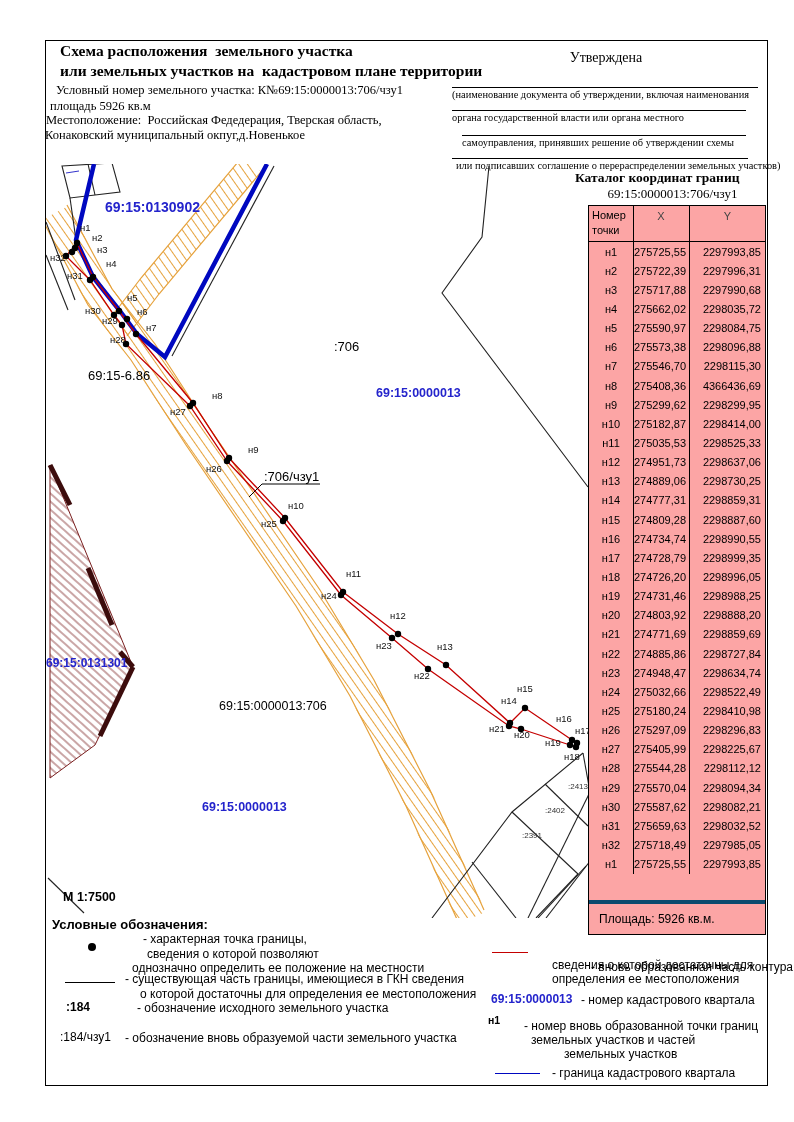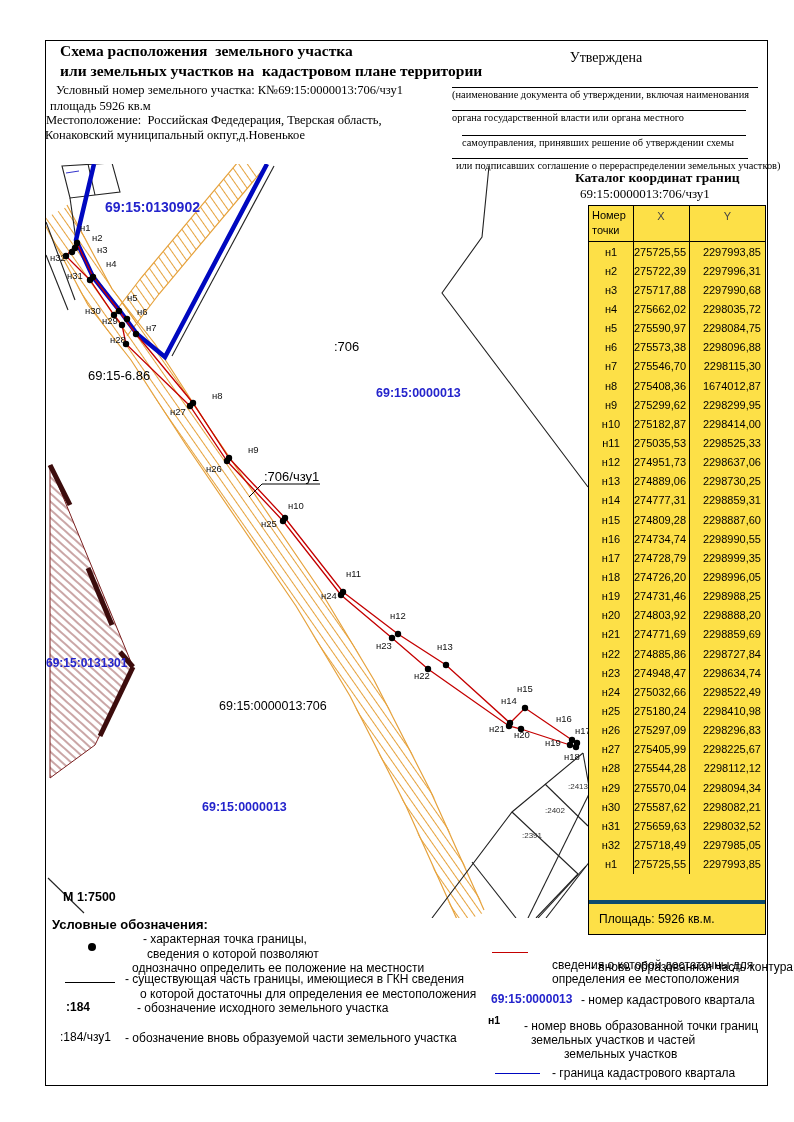--- a/index.html
+++ b/index.html
@@ -12,21 +12,21 @@
   .t-bold{font-family:"Liberation Serif",serif;font-weight:bold;font-size:15.5px;white-space:pre;}
   .t-sub{font-family:"Liberation Serif",serif;font-size:12.5px;white-space:pre;}
   
   .appr-title{font-family:"Liberation Serif",serif;font-size:14px;}
   .appr-rule{position:absolute;height:0;border-top:1px solid #000;}
   .appr-cap{position:absolute;font-family:"Liberation Serif",serif;font-size:10.4px;white-space:pre;}
   
   .cat-title{font-family:"Liberation Serif",serif;font-weight:bold;font-size:13.5px;}
   .cat-sub{font-family:"Liberation Serif",serif;font-size:13px;}
   
-  .tbl{position:absolute;left:588px;top:205px;width:178px;height:730px;background:#fde047;
+  .tbl{position:absolute;left:588px;top:205px;width:178px;height:730px;background:#fca5a5;
        border:1.2px solid #000;box-sizing:border-box;font-size:11px;}
   .tbl .vline{position:absolute;top:0;width:0;border-left:1px solid #000;}
   .thead{position:absolute;left:0;top:0;width:100%;height:36px;border-bottom:1px solid #000;box-sizing:border-box;}
   .th-point{position:absolute;left:3px;top:2px;line-height:15px;font-size:11px;}
   .th-x{position:absolute;left:44px;top:4px;width:56px;text-align:center;color:#444;}
   .th-y{position:absolute;left:100px;top:4px;width:77px;text-align:center;color:#444;}
   .trow{display:flex;height:19.15px;align-items:center;}
   .trow .c1{width:44px;text-align:center;}
   .trow .c2{width:56px;text-align:right;box-sizing:border-box;padding-right:3px;}
   .trow .c3{width:77px;text-align:right;box-sizing:border-box;padding-right:5px;}
@@ -208,21 +208,21 @@
         <text x="219" y="710" font-size="12.5" fill="#000000" font-weight="normal">69:15:0000013:706</text>
         <text x="202" y="811" font-size="12.5" fill="#2424cc" font-weight="600">69:15:0000013</text>
         <text x="46" y="667" font-size="12" fill="#2424cc" font-weight="600">69:15:0131301</text>
         <text x="568" y="789" font-size="8" fill="#333333" font-weight="normal">:2413</text>
         <text x="545" y="813" font-size="8" fill="#333333" font-weight="normal">:2402</text>
         <text x="522" y="838" font-size="8" fill="#333333" font-weight="normal">:2391</text>
       </g>
   </svg>
 
   <div class="abs cat-title" style="left:575px;top:170px;width:190px;text-align:left;">Каталог координат границ</div>
-  <div class="abs cat-sub" style="left:575px;top:186px;width:190px;text-align:left;padding-left:5px;box-sizing:border-box;">69:15:0000013:706/чзу1</div>
+  <div class="abs cat-sub" style="left:575px;top:186px;width:190px;text-align:center;padding-left:5px;box-sizing:border-box;">69:15:0000013:706/чзу1</div>
 
   <div class="tbl">
     <div class="vline" style="left:44px;height:668px;"></div>
     <div class="vline" style="left:100px;height:668px;"></div>
     <div class="thead">
       <div class="th-point">
         <div>Номер</div>
         <div>точки</div>
       </div>
       <div class="th-x">X</div>
@@ -260,21 +260,21 @@
           <span class="c3">2298096,88</span>
         </div>
         <div class="trow">
           <span class="c1">н7</span>
           <span class="c2">275546,70</span>
           <span class="c3">2298115,30</span>
         </div>
         <div class="trow">
           <span class="c1">н8</span>
           <span class="c2">275408,36</span>
-          <span class="c3">1674012,87</span>
+          <span class="c3">4366436,69</span>
         </div>
         <div class="trow">
           <span class="c1">н9</span>
           <span class="c2">275299,62</span>
           <span class="c3">2298299,95</span>
         </div>
         <div class="trow">
           <span class="c1">н10</span>
           <span class="c2">275182,87</span>
           <span class="c3">2298414,00</span>

